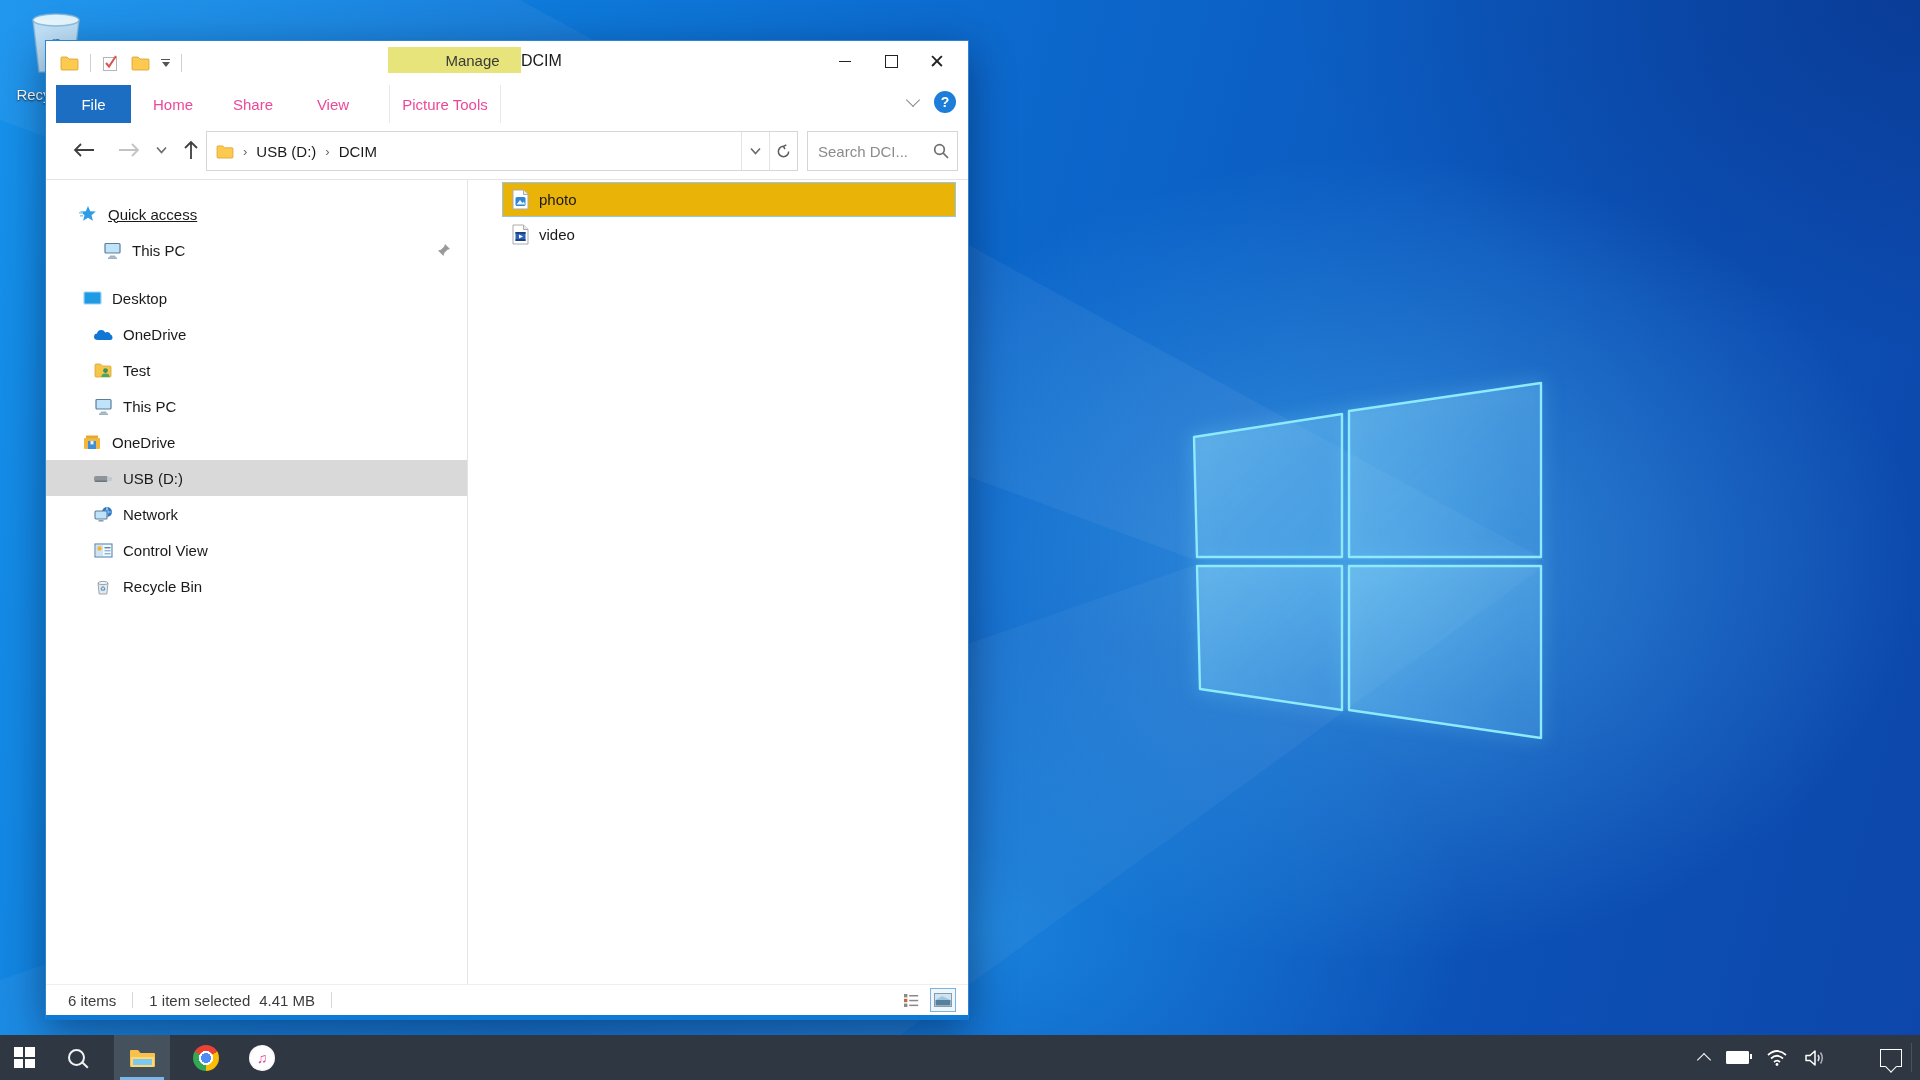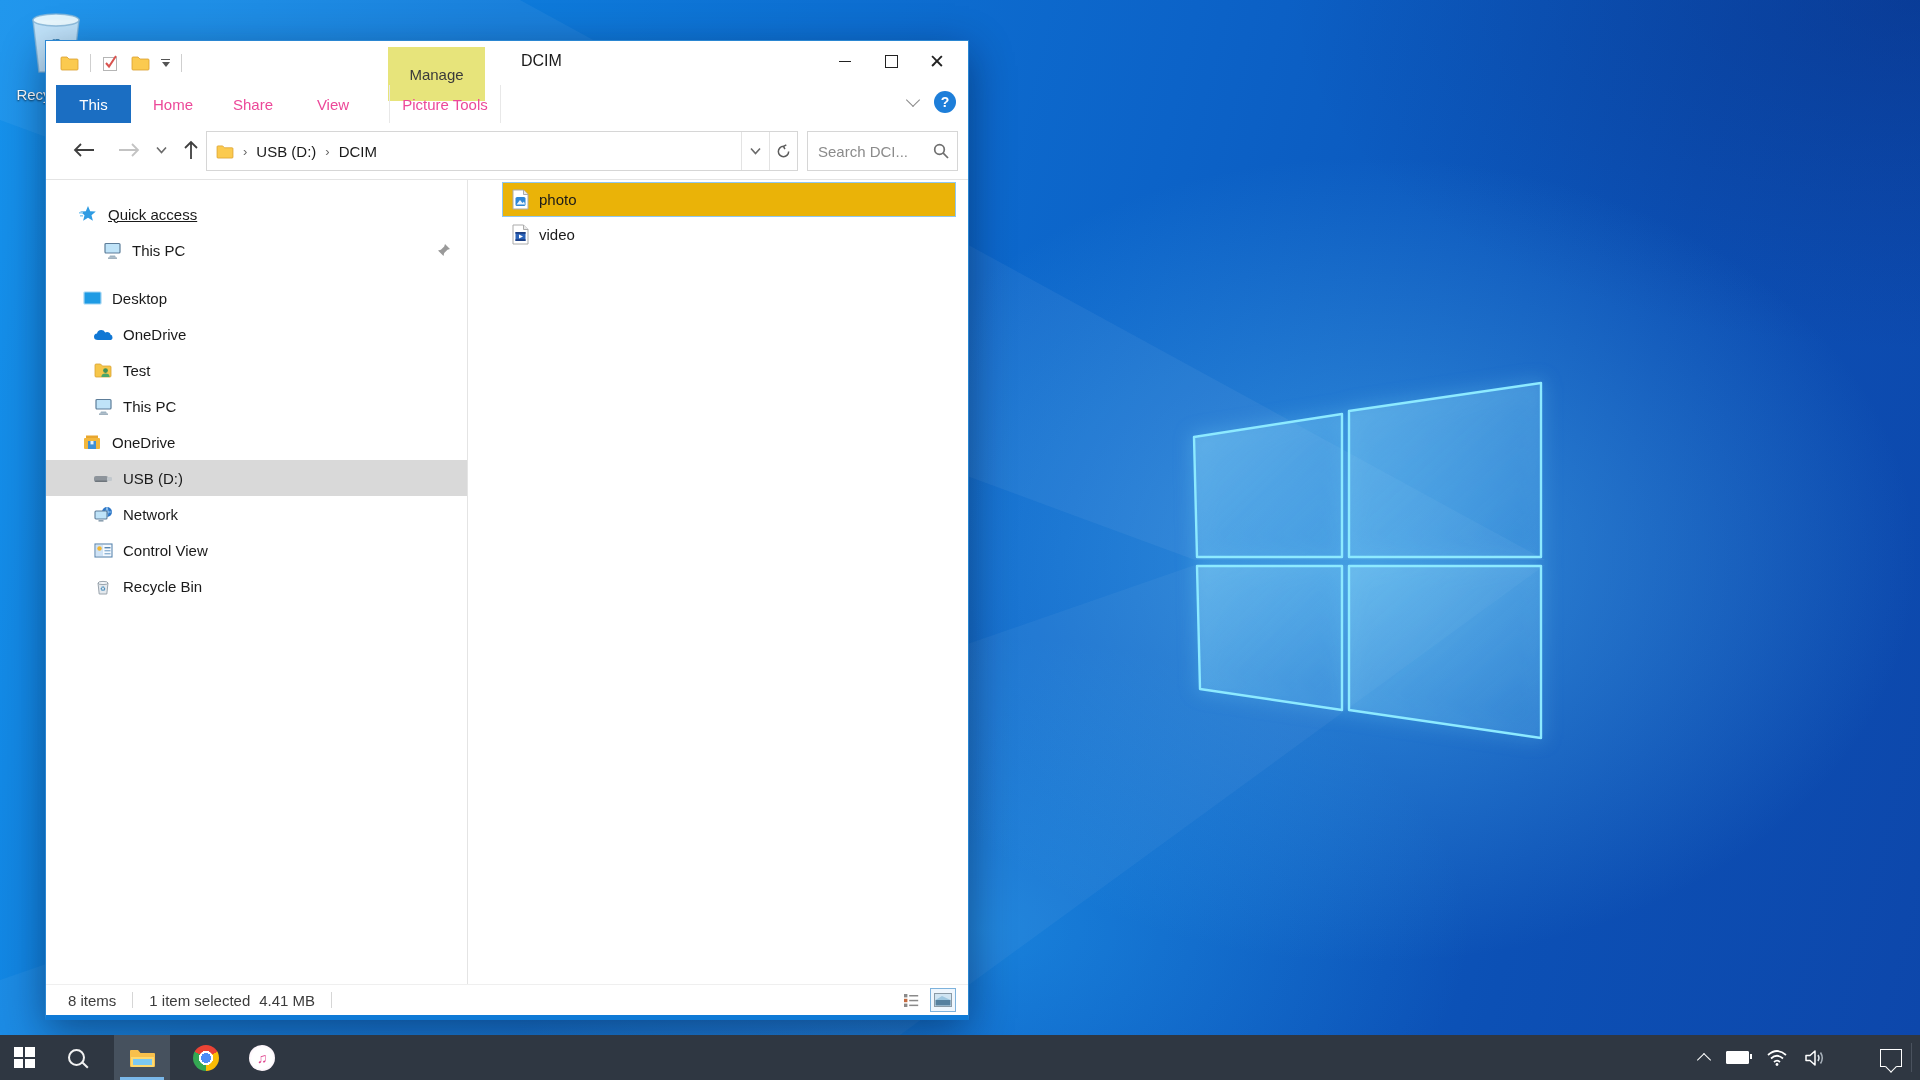--- a/index.html
+++ b/index.html
@@ -29,22 +29,22 @@
   .window{
     position:absolute;left:45px;top:40px;width:922px;height:974px;background:#fff;
     border:1px solid #2a86d2;border-bottom:5px solid #0f7ad6;
     box-shadow:0 12px 40px rgba(0,10,40,.45);
   }
   .titlebar{position:relative;height:44px;}
   .qat{position:absolute;left:14px;top:10px;display:flex;align-items:center;gap:11px;height:24px;}
   .qat-sep{width:1px;height:18px;background:#cfcfcf;}
   .title{position:absolute;left:475px;top:11px;font-size:16px;color:#1a1a1a;}
   .manage{
-    position:absolute;left:342px;top:6px;width:97px;height:54px;background:#e7e47b;
-    display:flex;align-items:center;justify-content:center;font-size:15px;color:#3a3a3a;
+    position:absolute;left:342px;top:6px;width:97px;height:26px;background:#e7e47b;
+    display:flex;align-items:center;justify-content:center;font-size:15px;color:#3a3a3a;padding-left:36px;
   }
   .winctl{position:absolute;right:8px;top:4px;display:flex;}
   .winctl .btn{width:46px;height:32px;display:flex;align-items:center;justify-content:center;}
   .glyph-min{width:12px;height:0;border-top:1.6px solid #222;}
   .glyph-max{width:11px;height:11px;border:1.4px solid #222;}
   .glyph-close{font-size:19px;color:#222;line-height:1;font-weight:300;}
   
   .tabrow{position:absolute;left:0;top:44px;height:38px;width:100%;display:flex;align-items:stretch;}
   .tab{display:flex;align-items:center;justify-content:center;font-size:15px;color:#ec4899;}
   .tab-file{width:75px;margin-left:10px;background:#1b6ec2;color:#fff;}
@@ -188,21 +188,21 @@
       <div class="btn">
           <div class="glyph-max"></div>
         </div>
       <div class="btn">
           <div class="glyph-close">✕</div>
         </div>
     </div>
   </div>
 
   <div class="tabrow">
-    <div class="tab tab-file">This</div>
+    <div class="tab tab-file">File</div>
     <div class="tab tab-home">Home</div>
     <div class="tab tab-share">Share</div>
     <div class="tab tab-view">View</div>
     <div class="tab tab-pt">Picture Tools</div>
   </div>
   <div class="tab-extras">
     <div class="chev-down"></div>
     <div class="help-btn">?</div>
   </div>
 
@@ -413,21 +413,21 @@
             <rect x="3.5" y="15.2" width="10" height="1.8" fill="#1c3f84"></rect>
             <path d="M7 10.6 L11 12.5 L7 14.4 Z" fill="#ffffff"></path>
           </svg>
           </span>
         <span>video</span>
       </div>
     </div>
   </div>
 
   <div class="statusbar">
-    <span style="margin-left:22px;">8 items</span>
+    <span style="margin-left:22px;">6 items</span>
     <div class="sb-sep" style="margin:0 16px;"></div>
     <span>1 item selected</span>
     <span style="margin-left:9px;">4.41 MB</span>
     <div class="sb-sep" style="margin-left:16px;"></div>
     <div class="sb-views">
       <div class="sb-viewbtn">
         <svg width="15" height="13" viewBox="0 0 15 13">
           <rect x="0" y="0" width="3.4" height="3.4" fill="#8a8a8a"></rect>
             <rect x="5.2" y="1" width="9" height="1.5" fill="#8a8a8a"></rect>
           <rect x="0" y="4.8" width="3.4" height="3.4" fill="#c46a3f"></rect>

